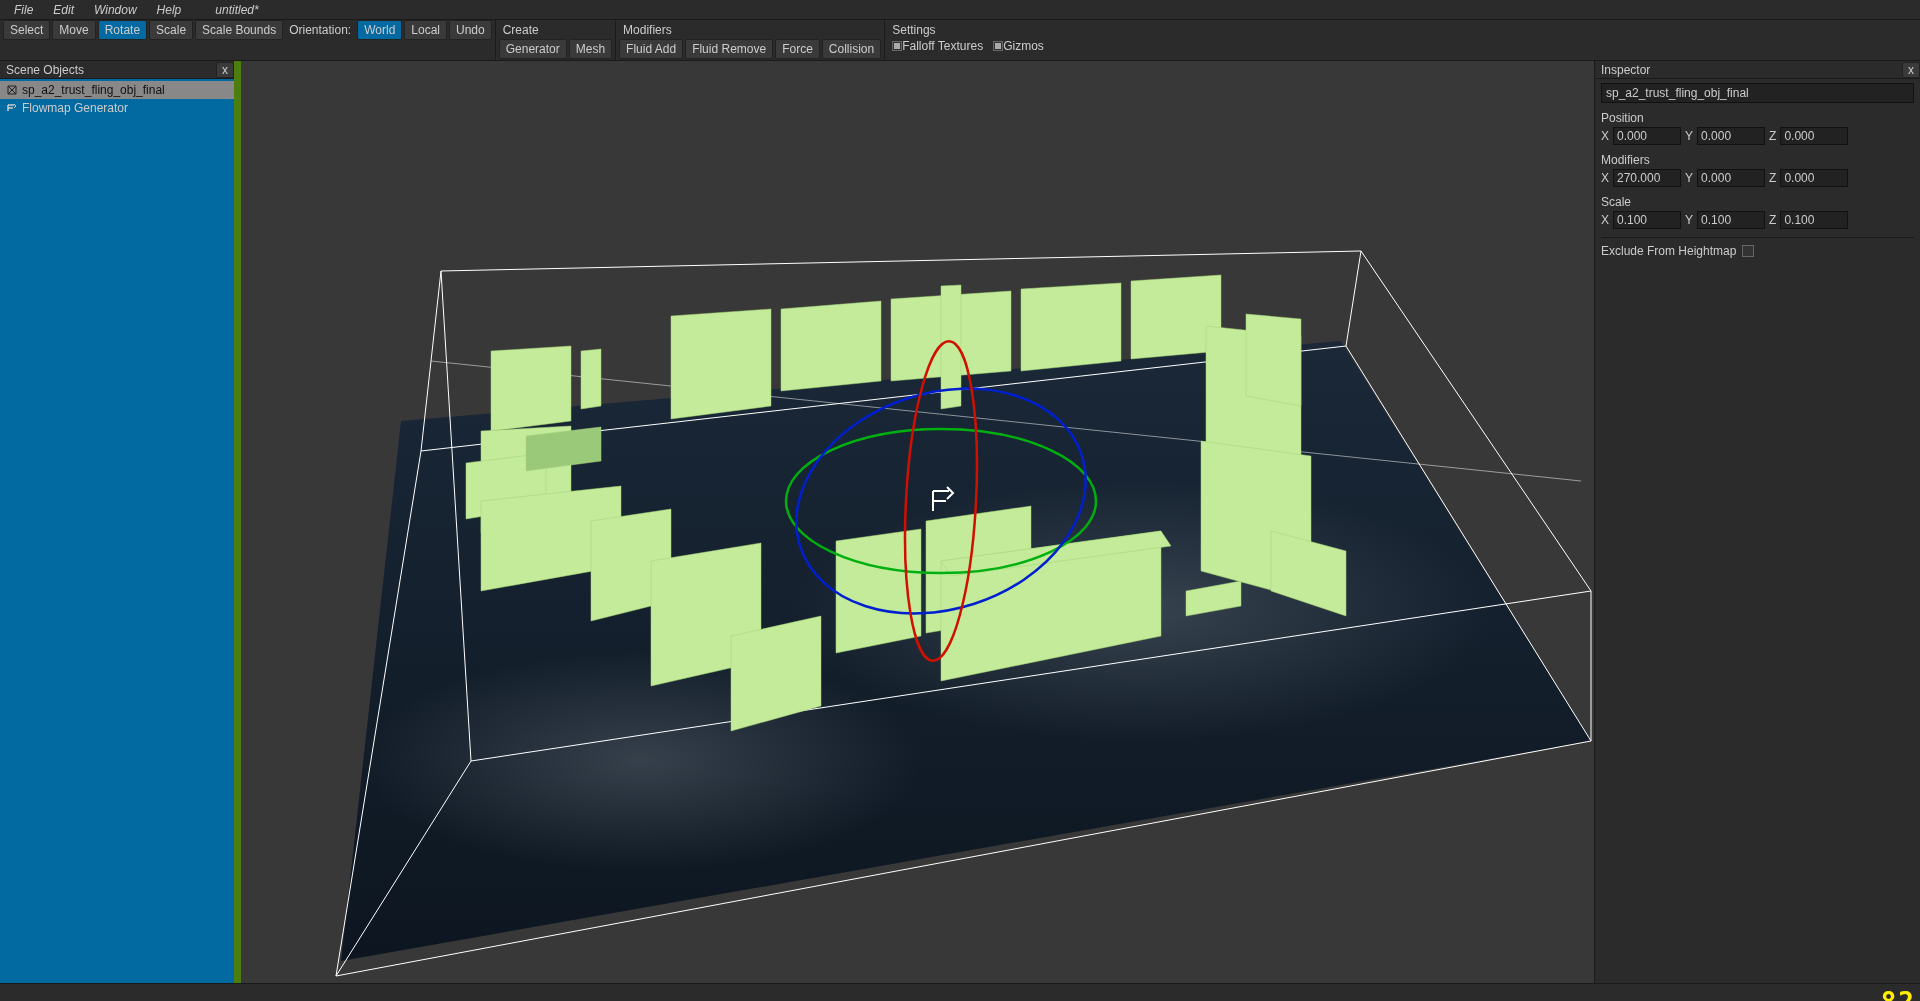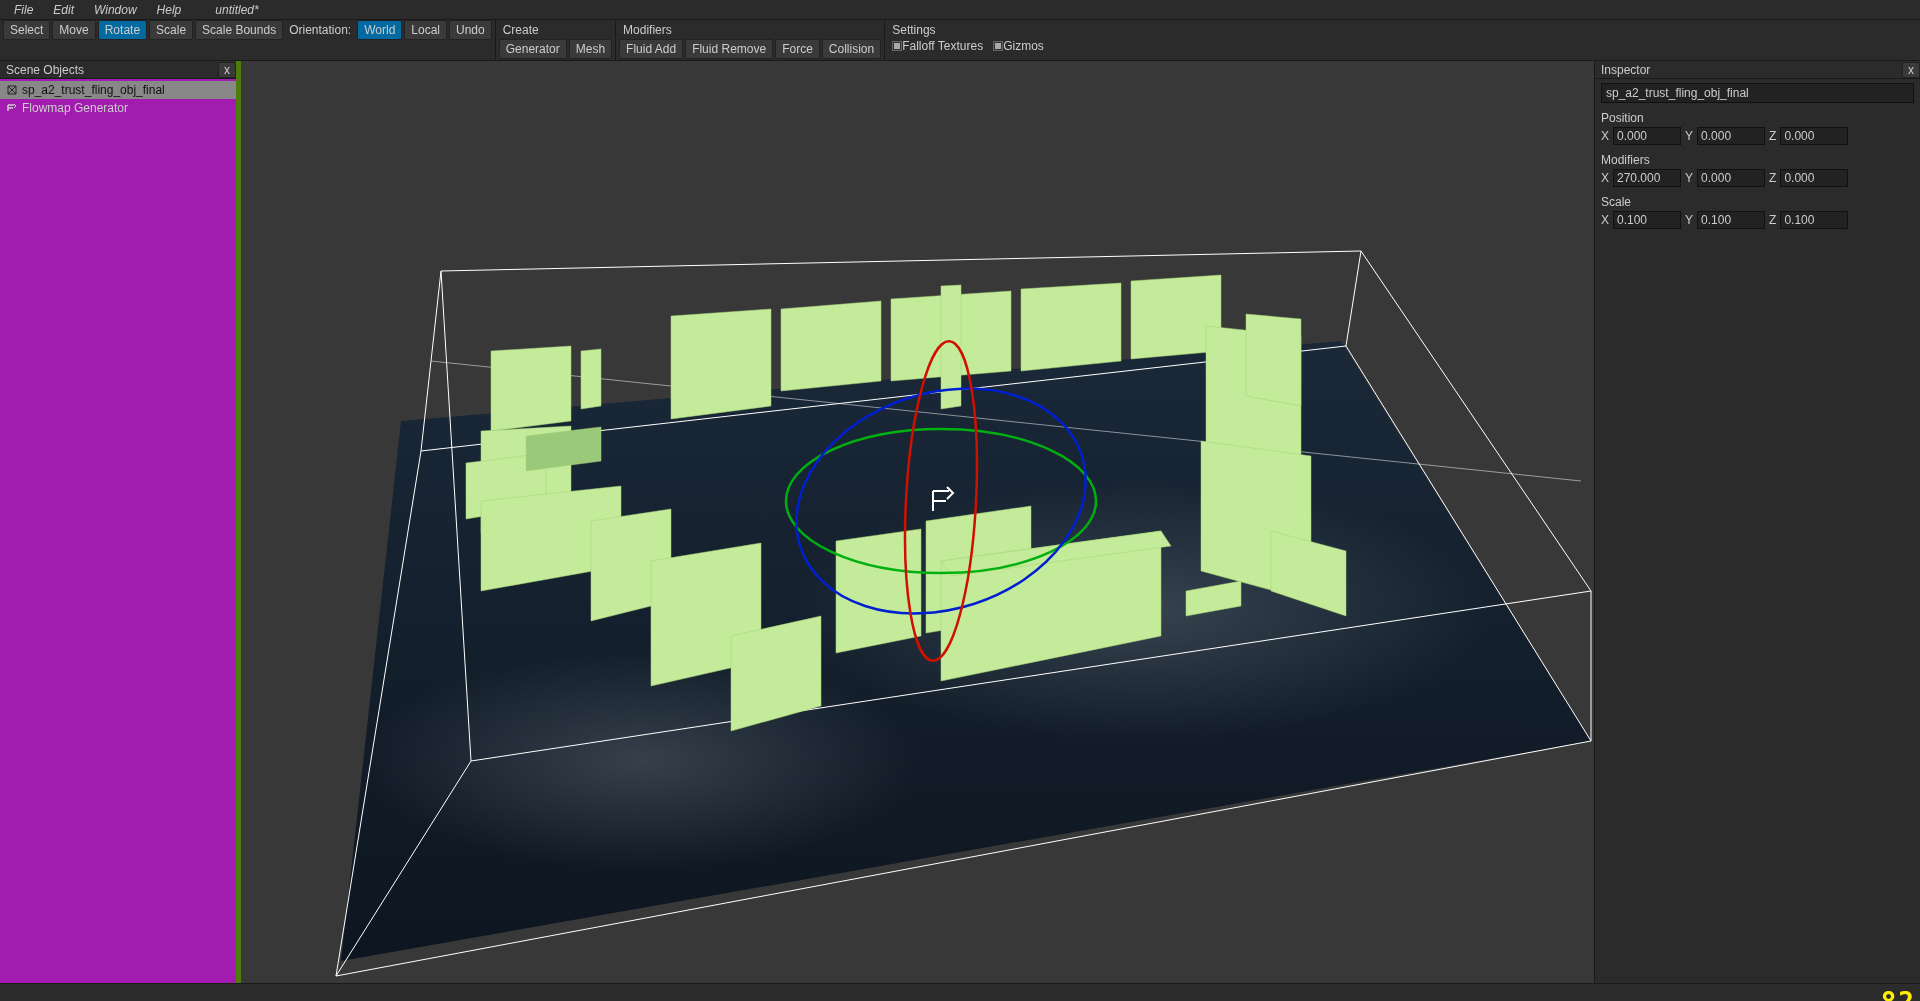--- a/index.html
+++ b/index.html
@@ -15,21 +15,21 @@
   .tool-group-row { display: flex; align-items: center; padding: 0 2px 2px 2px; gap: 2px; }
   .tool-btn { background: #3a3a3a; border: 1px solid #222; color: #ccc; padding: 2px 6px; font-size: 12px; cursor: pointer; border-radius: 2px; height: 20px; display:flex; align-items:center; }
   .tool-btn.active { background: #0369a1; }
   .tool-label { padding: 0 4px; font-size: 12px; }
   .checkbox { display: flex; align-items: center; gap: 0; padding: 0 4px; }
   .checkbox .box { width: 10px; height: 10px; border: 1px solid #666; background: #333; display:inline-block; position:relative; }
   .checkbox .box.checked::after { content:''; position:absolute; left:1px; top:1px; width:6px; height:6px; background:#aaa; }
 
   .main { display: flex; height: calc(100% - 61px - 18px); }
   
-  .scene-panel { width: 241px; background: #a21caf; border-right: 5px solid #4d7c0f; display:flex; flex-direction:column; }
+  .scene-panel { width: 241px; background: #0369a1; border-right: 7px solid #4d7c0f; display:flex; flex-direction:column; }
   .panel-header { background: #2b2b2b; height: 18px; display: flex; align-items: center; justify-content: space-between; padding: 0 0 0 6px; border-bottom: 1px solid #1a1a1a; }
   .panel-header .close { background: #3a3a3a; width: 18px; height: 16px; text-align: center; line-height: 14px; cursor: pointer; border:1px solid #222; border-radius:2px;}
   .tree { padding: 2px 0; }
   .tree-item { display: flex; align-items: center; padding: 2px 6px; gap: 4px; cursor: pointer; }
   .tree-item.selected { background: #888; color: #111; }
   .tree-item .icon { width: 12px; height: 12px; display:inline-flex; align-items:center; justify-content:center; }
 
   .viewport { flex: 1; background: #383838; position: relative; overflow: hidden; }
   .viewport svg { position:absolute; top:0; left:0; }
 
@@ -242,20 +242,24 @@
         <div class="xyz-row">
           <span class="ax">X</span>
           <input value="0.100" style="">
           <span class="ax">Y</span>
           <input value="0.100" style="">
           <span class="ax">Z</span>
           <input value="0.100" style="">
         </div>
       </div>
 
+      <div class="check-row">
+        <span>Exclude From Heightmap</span>
+        <span class="box"></span>
+      </div>
     </div>
   </div>
 
 </div>
 
 <div class="statusbar">
   <div class="fps">82</div>
 </div>
 
 </body></html>

